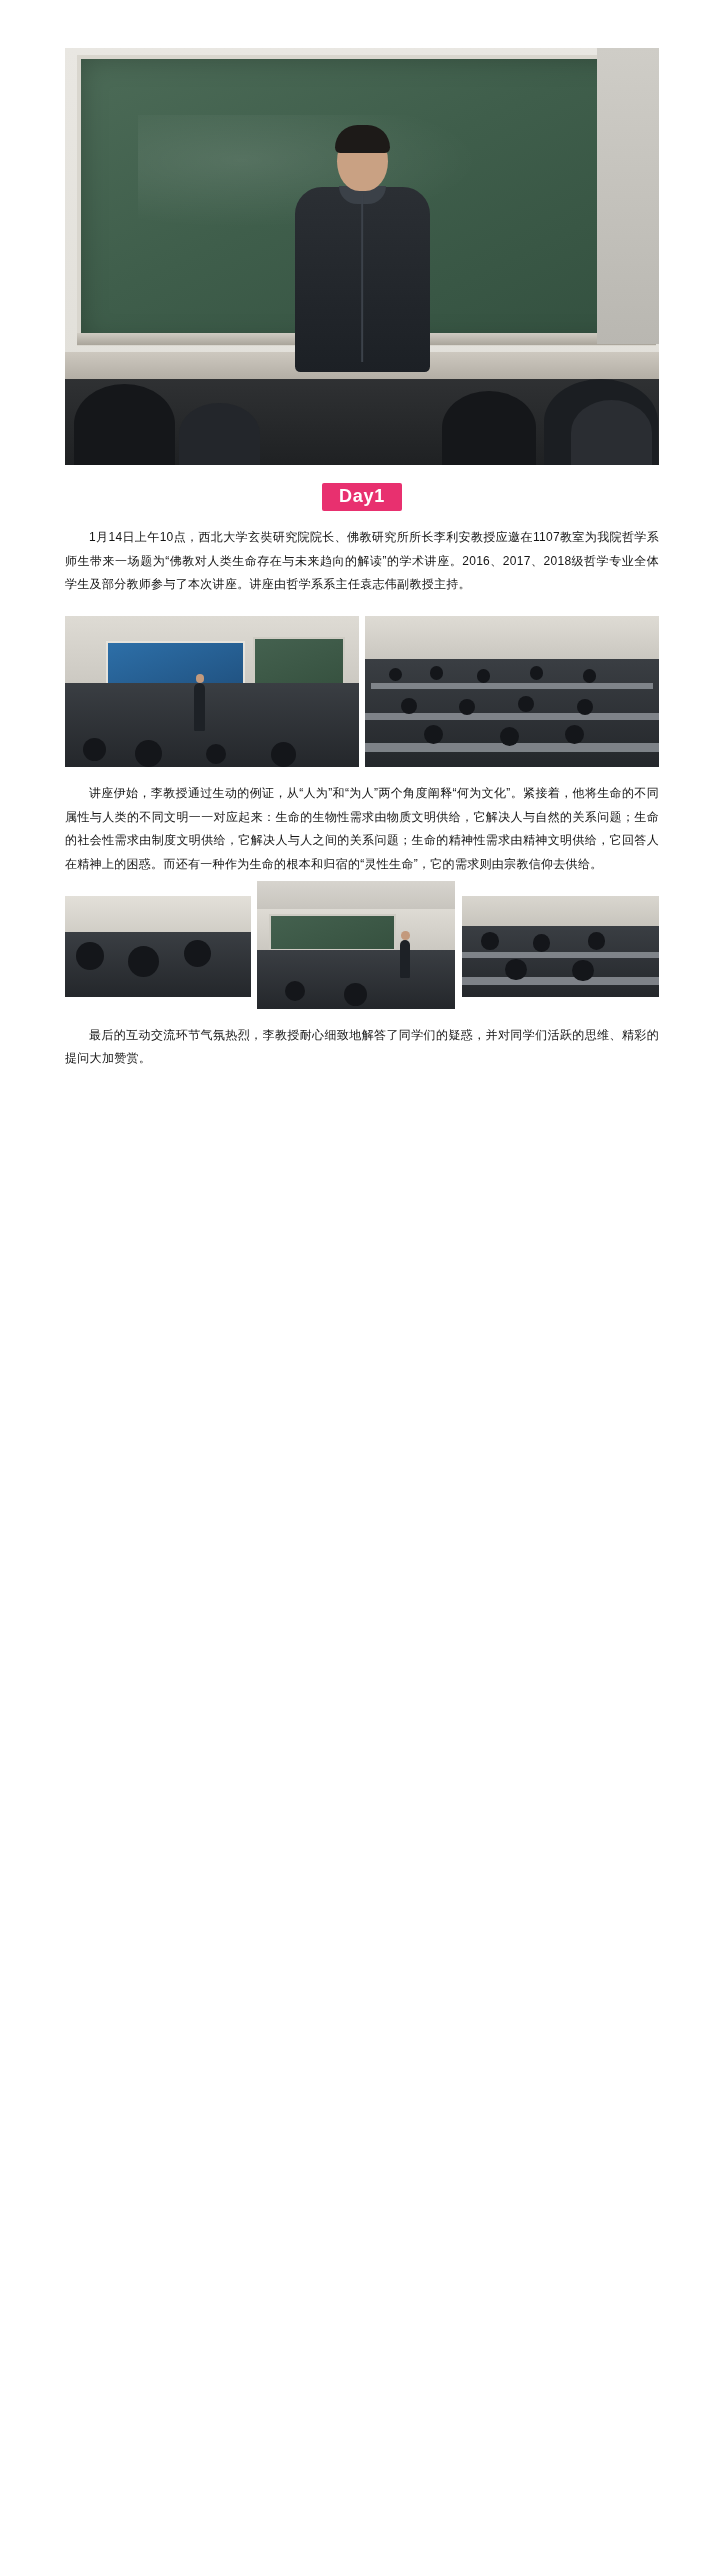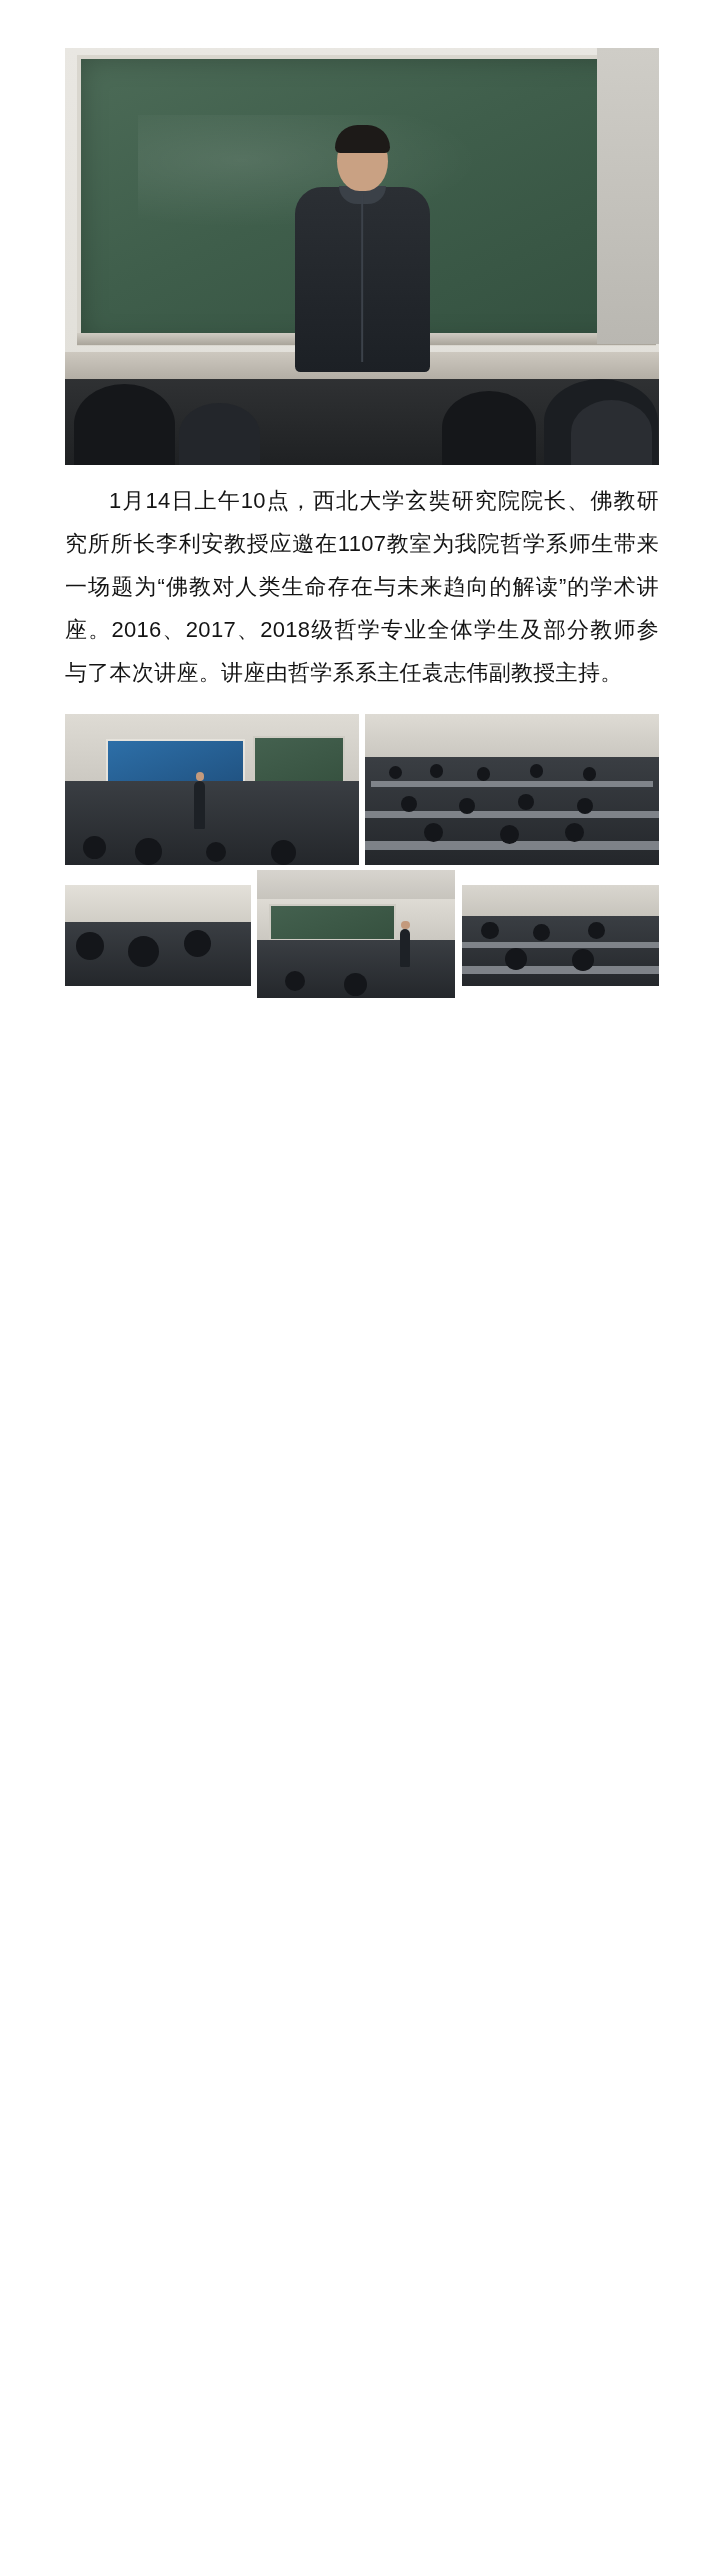--- a/index.html
+++ b/index.html
@@ -167,21 +167,21 @@
     font-weight: bold;
     letter-spacing: 0.7px;
     padding: 4.7px 17.5px 6px 17.5px;
     border-radius: 2px;
     line-height: 1;
   }
 
   
   p.para {
     margin: 15px 0 0 0;
-    font-size: 22px;
+    font-size: 12px;
     line-height: 1.95;
     text-align: justify;
     text-justify: inter-ideograph;
     text-indent: 2em;
     color: #141414;
     letter-spacing: 0.3px;
   }
 
   
   .photo-pair {
@@ -279,20 +279,23 @@
       <div class="hair"></div>
     </div>
     <div class="aud a1"></div>
     <div class="aud a2"></div>
     <div class="aud a3"></div>
     <div class="aud a4"></div>
     <div class="aud a5"></div>
     <span class="sr">lecturer-standing-in-front-of-blackboard</span>
   </div>
 
+  <div class="badge-row">
+    <div class="day-badge">Day1</div>
+  </div>
 
   <p class="para">1月14日上午10点，西北大学玄奘研究院院长、佛教研究所所长李利安教授应邀在1107教室为我院哲学系师生带来一场题为“佛教对人类生命存在与未来趋向的解读”的学术讲座。2016、2017、2018级哲学专业全体学生及部分教师参与了本次讲座。讲座由哲学系系主任袁志伟副教授主持。</p>
 
   <div class="photo-pair">
     <div class="ph">
       <div class="frontwall"></div>
       <div class="projection" style="left:14%;top:16%;width:46%;height:36%;"></div>
       <div class="greenboard" style="left:64%;top:14%;width:30%;height:32%;"></div>
       <div class="seats"></div>
       <div class="standing" style="left:44%;top:44%;"></div>
@@ -317,20 +320,21 @@
       <div class="head2" style="left:32%;top:55%;width:16px;height:16px;"></div>
       <div class="head2" style="left:52%;top:53%;width:16px;height:16px;"></div>
       <div class="head2" style="left:72%;top:55%;width:16px;height:16px;"></div>
       <div class="head2" style="left:20%;top:72%;width:19px;height:19px;"></div>
       <div class="head2" style="left:46%;top:73%;width:19px;height:19px;"></div>
       <div class="head2" style="left:68%;top:72%;width:19px;height:19px;"></div>
       <span class="sr">students-seated-in-lecture-hall-photo</span>
     </div>
   </div>
 
+  <p class="para">讲座伊始，李教授通过生动的例证，从“人为”和“为人”两个角度阐释“何为文化”。紧接着，他将生命的不同属性与人类的不同文明一一对应起来：生命的生物性需求由物质文明供给，它解决人与自然的关系问题；生命的社会性需求由制度文明供给，它解决人与人之间的关系问题；生命的精神性需求由精神文明供给，它回答人在精神上的困惑。而还有一种作为生命的根本和归宿的“灵性生命”，它的需求则由宗教信仰去供给。</p>
 
 
   <div class="photo-trio">
     <div class="ph t-left">
       <div class="frontwall" style="height:40%;background:linear-gradient(180deg,#e3e0d9,#cfccc4);"></div>
       <div class="seats" style="height:64%;"></div>
       <div class="head2" style="left:6%;top:46%;width:28px;height:28px;"></div>
       <div class="head2" style="left:34%;top:50%;width:31px;height:31px;"></div>
       <div class="head2" style="left:64%;top:44%;width:27px;height:27px;"></div>
       <span class="sr">students-from-behind-photo</span>
@@ -352,15 +356,16 @@
       <div class="deskline" style="left:0;right:0;top:80%;height:8px;"></div>
       <div class="head2" style="left:10%;top:36%;width:17.5px;height:17.5px;"></div>
       <div class="head2" style="left:36%;top:38%;width:17.5px;height:17.5px;"></div>
       <div class="head2" style="left:64%;top:36%;width:17.5px;height:17.5px;"></div>
       <div class="head2" style="left:22%;top:62%;width:21.5px;height:21.5px;"></div>
       <div class="head2" style="left:56%;top:63%;width:21.5px;height:21.5px;"></div>
       <span class="sr">audience-taking-notes-photo</span>
     </div>
   </div>
 
+  <p class="para">最后的互动交流环节气氛热烈，李教授耐心细致地解答了同学们的疑惑，并对同学们活跃的思维、精彩的提问大加赞赏。</p>
 
 </div>
 
 
 </body></html>

